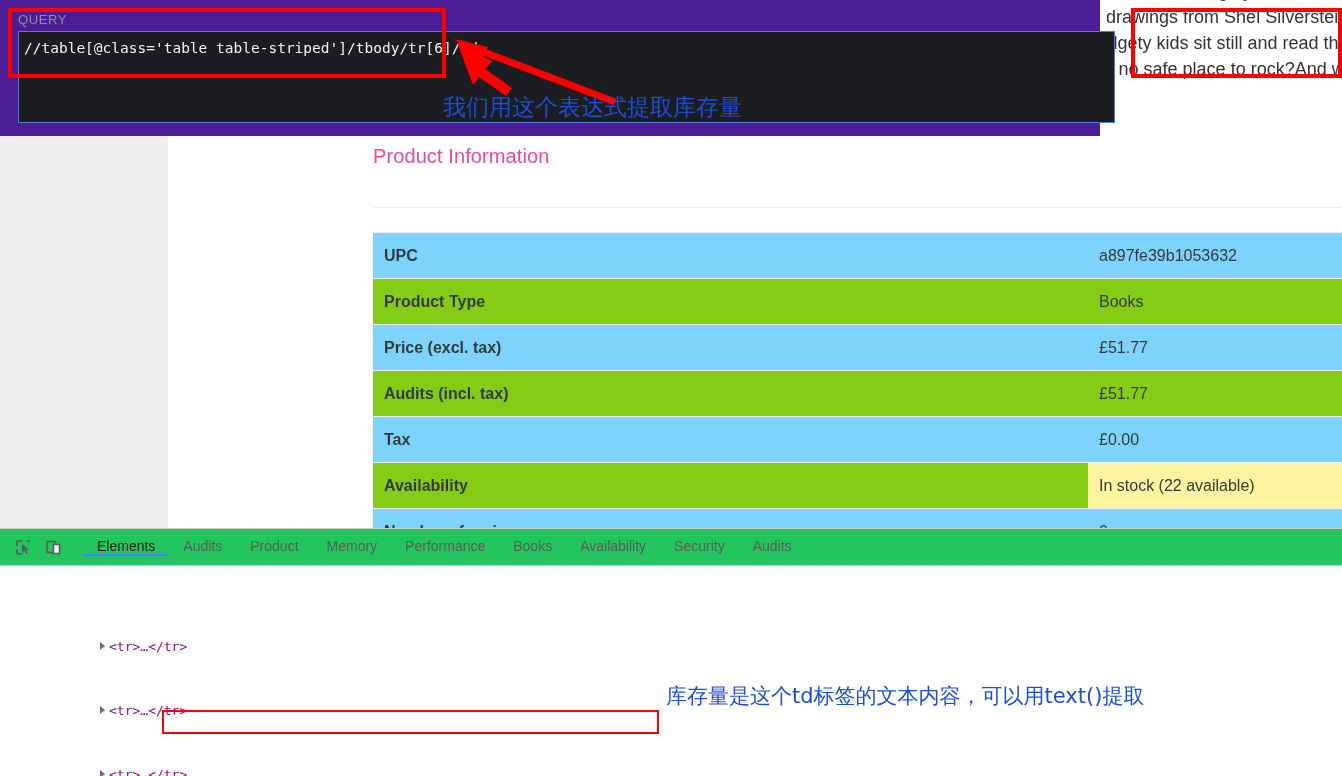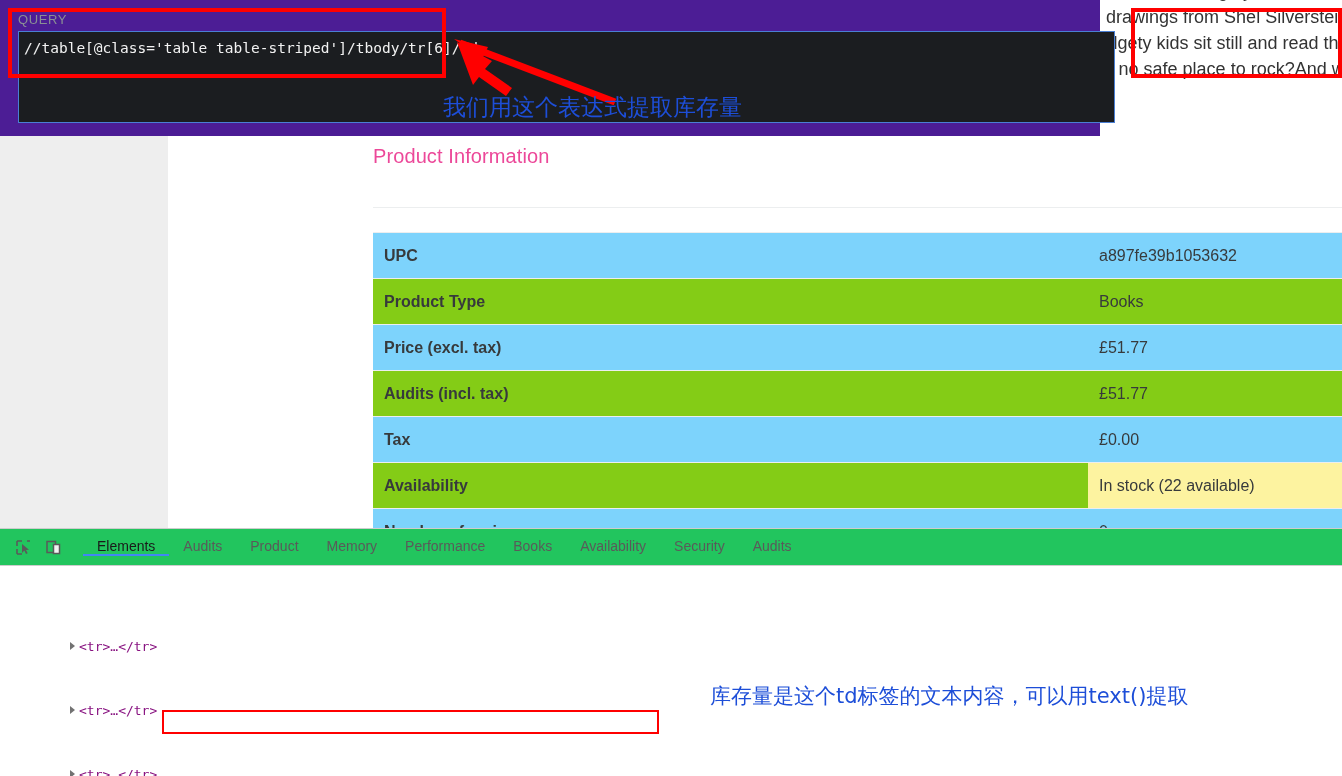--- a/index.html
+++ b/index.html
@@ -167,21 +167,21 @@
   .anno-text {
     position: absolute;
     color: #1d4ed8;
     font-size: 23px;
     font-weight: 500;
     white-space: nowrap;
     z-index: 35;
     font-family: "DejaVu Sans", sans-serif;
   }
   #anno-top    { left: 443px; top: 92px; }
-  #anno-bottom { left: 666px; top: 682px; font-size: 21px; margin-left: 44px; }
+  #anno-bottom { left: 666px; top: 682px; font-size: 21px; }
 
   #red-arrow {
     position: absolute;
     left: 440px;
     top: 25px;
     width: 190px;
     height: 80px;
     z-index: 32;
     pointer-events: none;
   }
@@ -242,21 +242,21 @@
     color: #222222;
     white-space: pre;
     overflow: hidden;
     height: 210px;
   }
   .dom-row {
     position: relative;
     height: 21.3px;
     padding-left: 0;
   }
-  .dom-indent-1 { padding-left: 70px; }
+  .dom-indent-1 { padding-left: 100px; }
   .tri {
     display: inline-block;
     width: 0; height: 0;
     border-left: 5px solid #727272;
     border-top: 4px solid transparent;
     border-bottom: 4px solid transparent;
     margin-right: 4px;
     vertical-align: 1px;
   }
   .tag     { color: #881280; }

